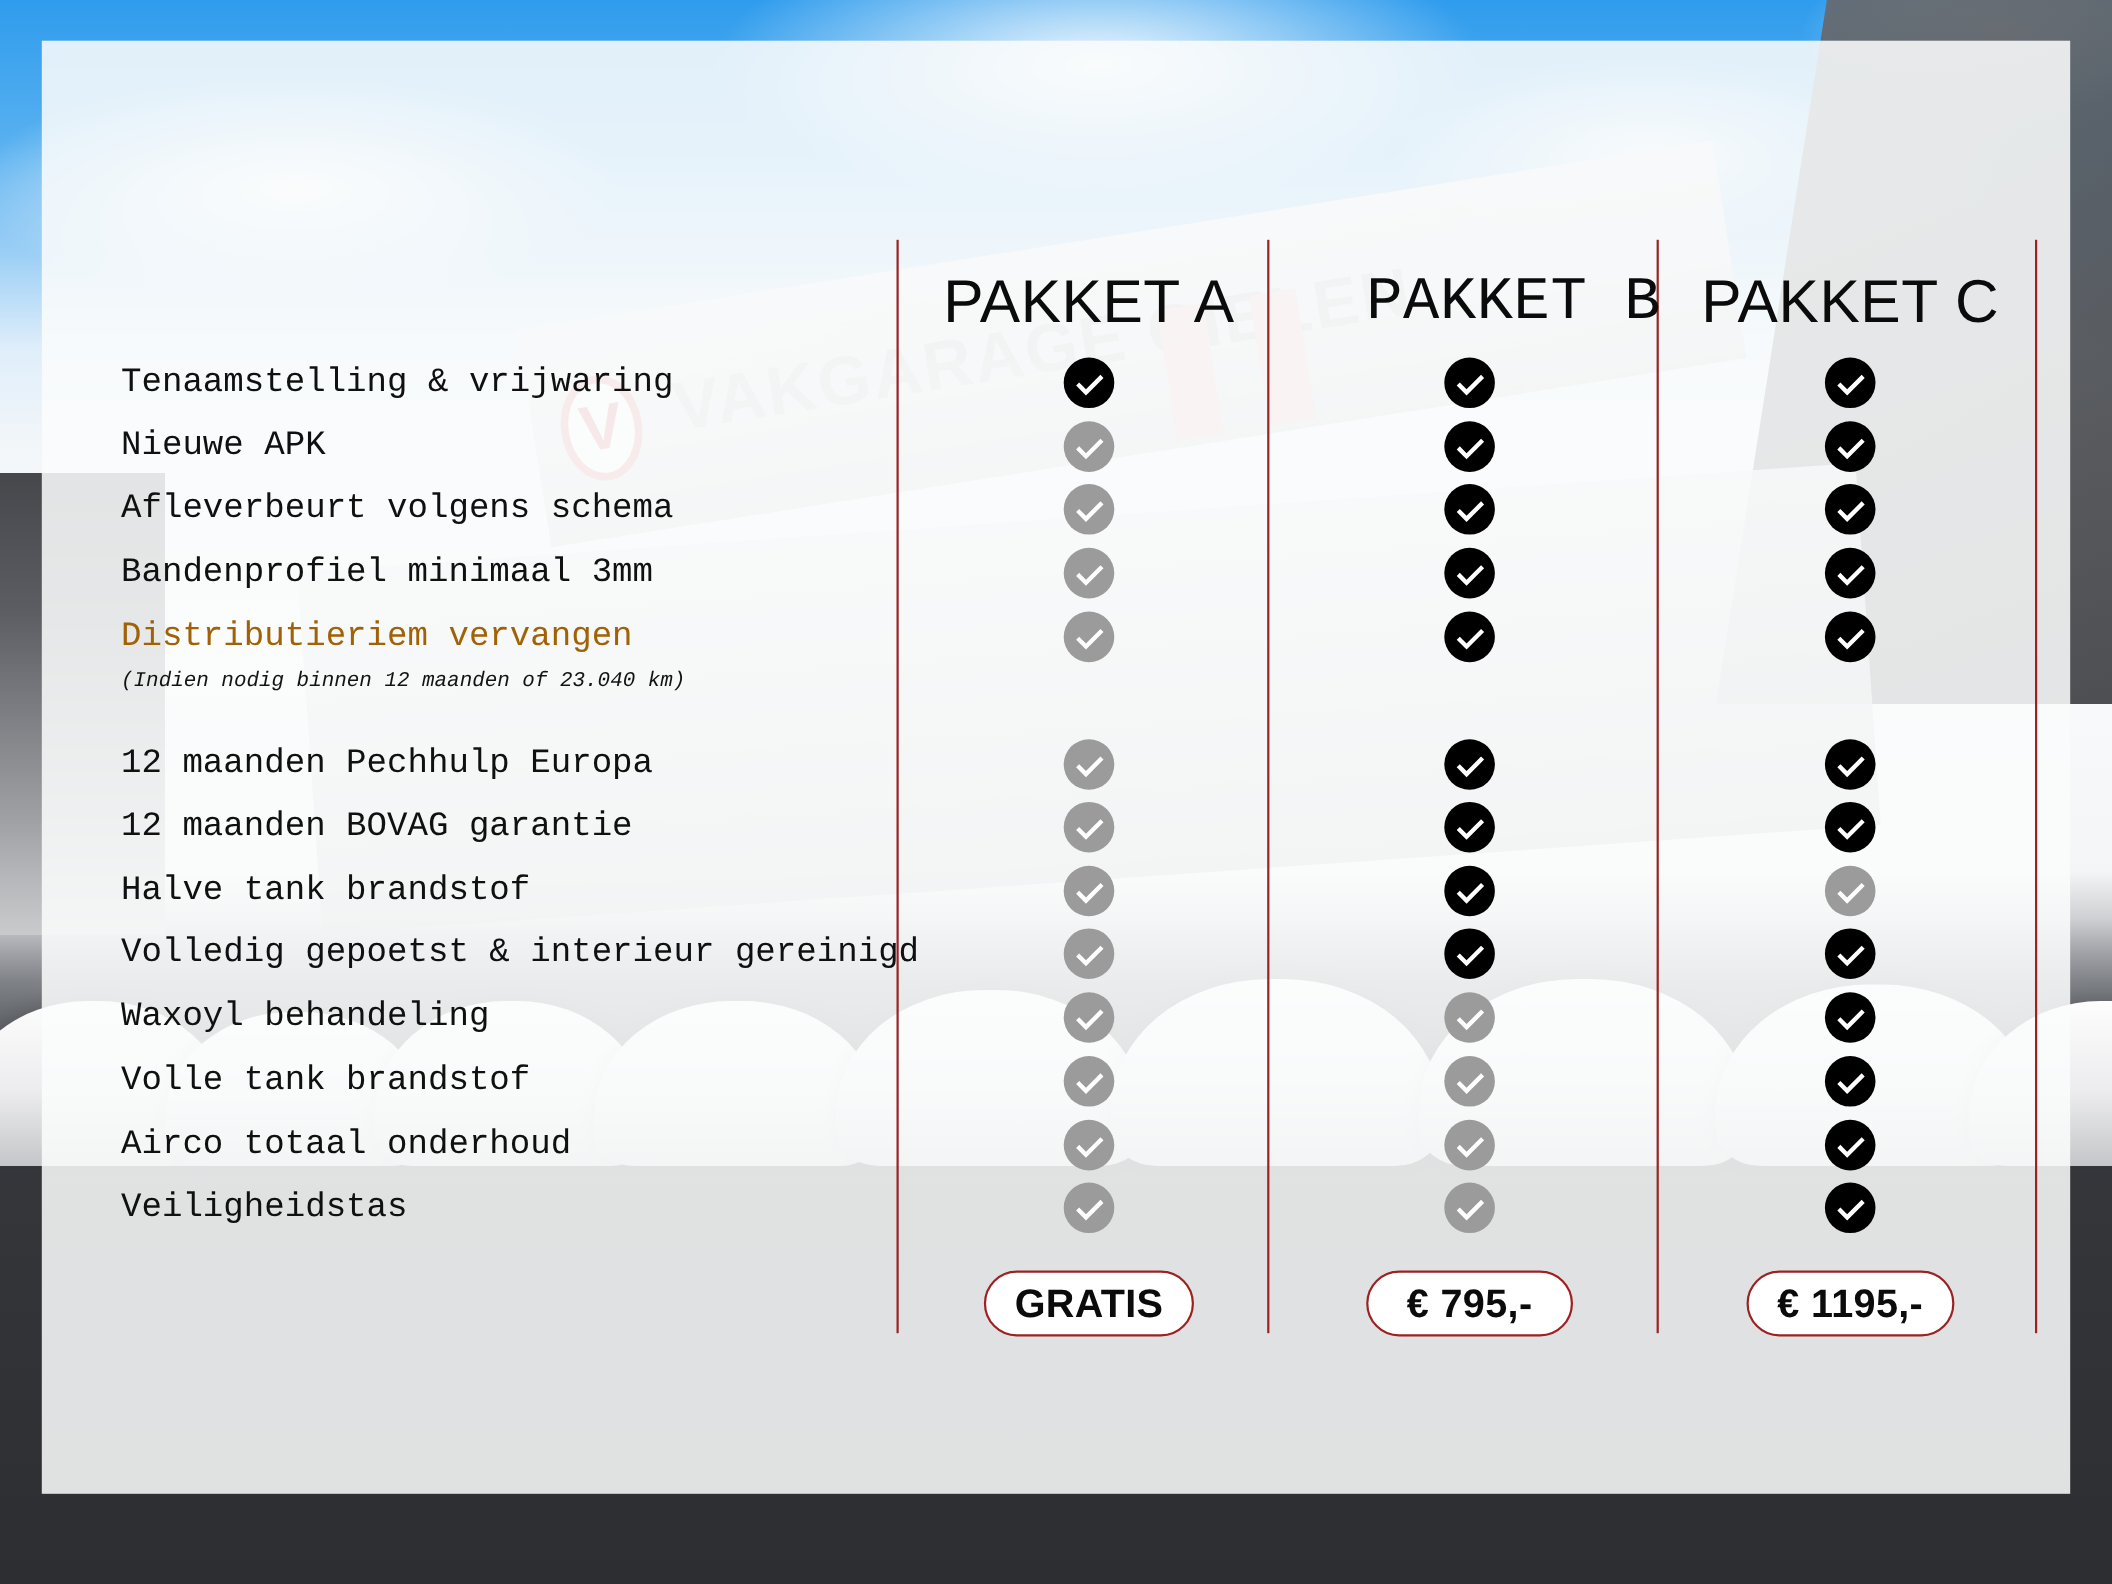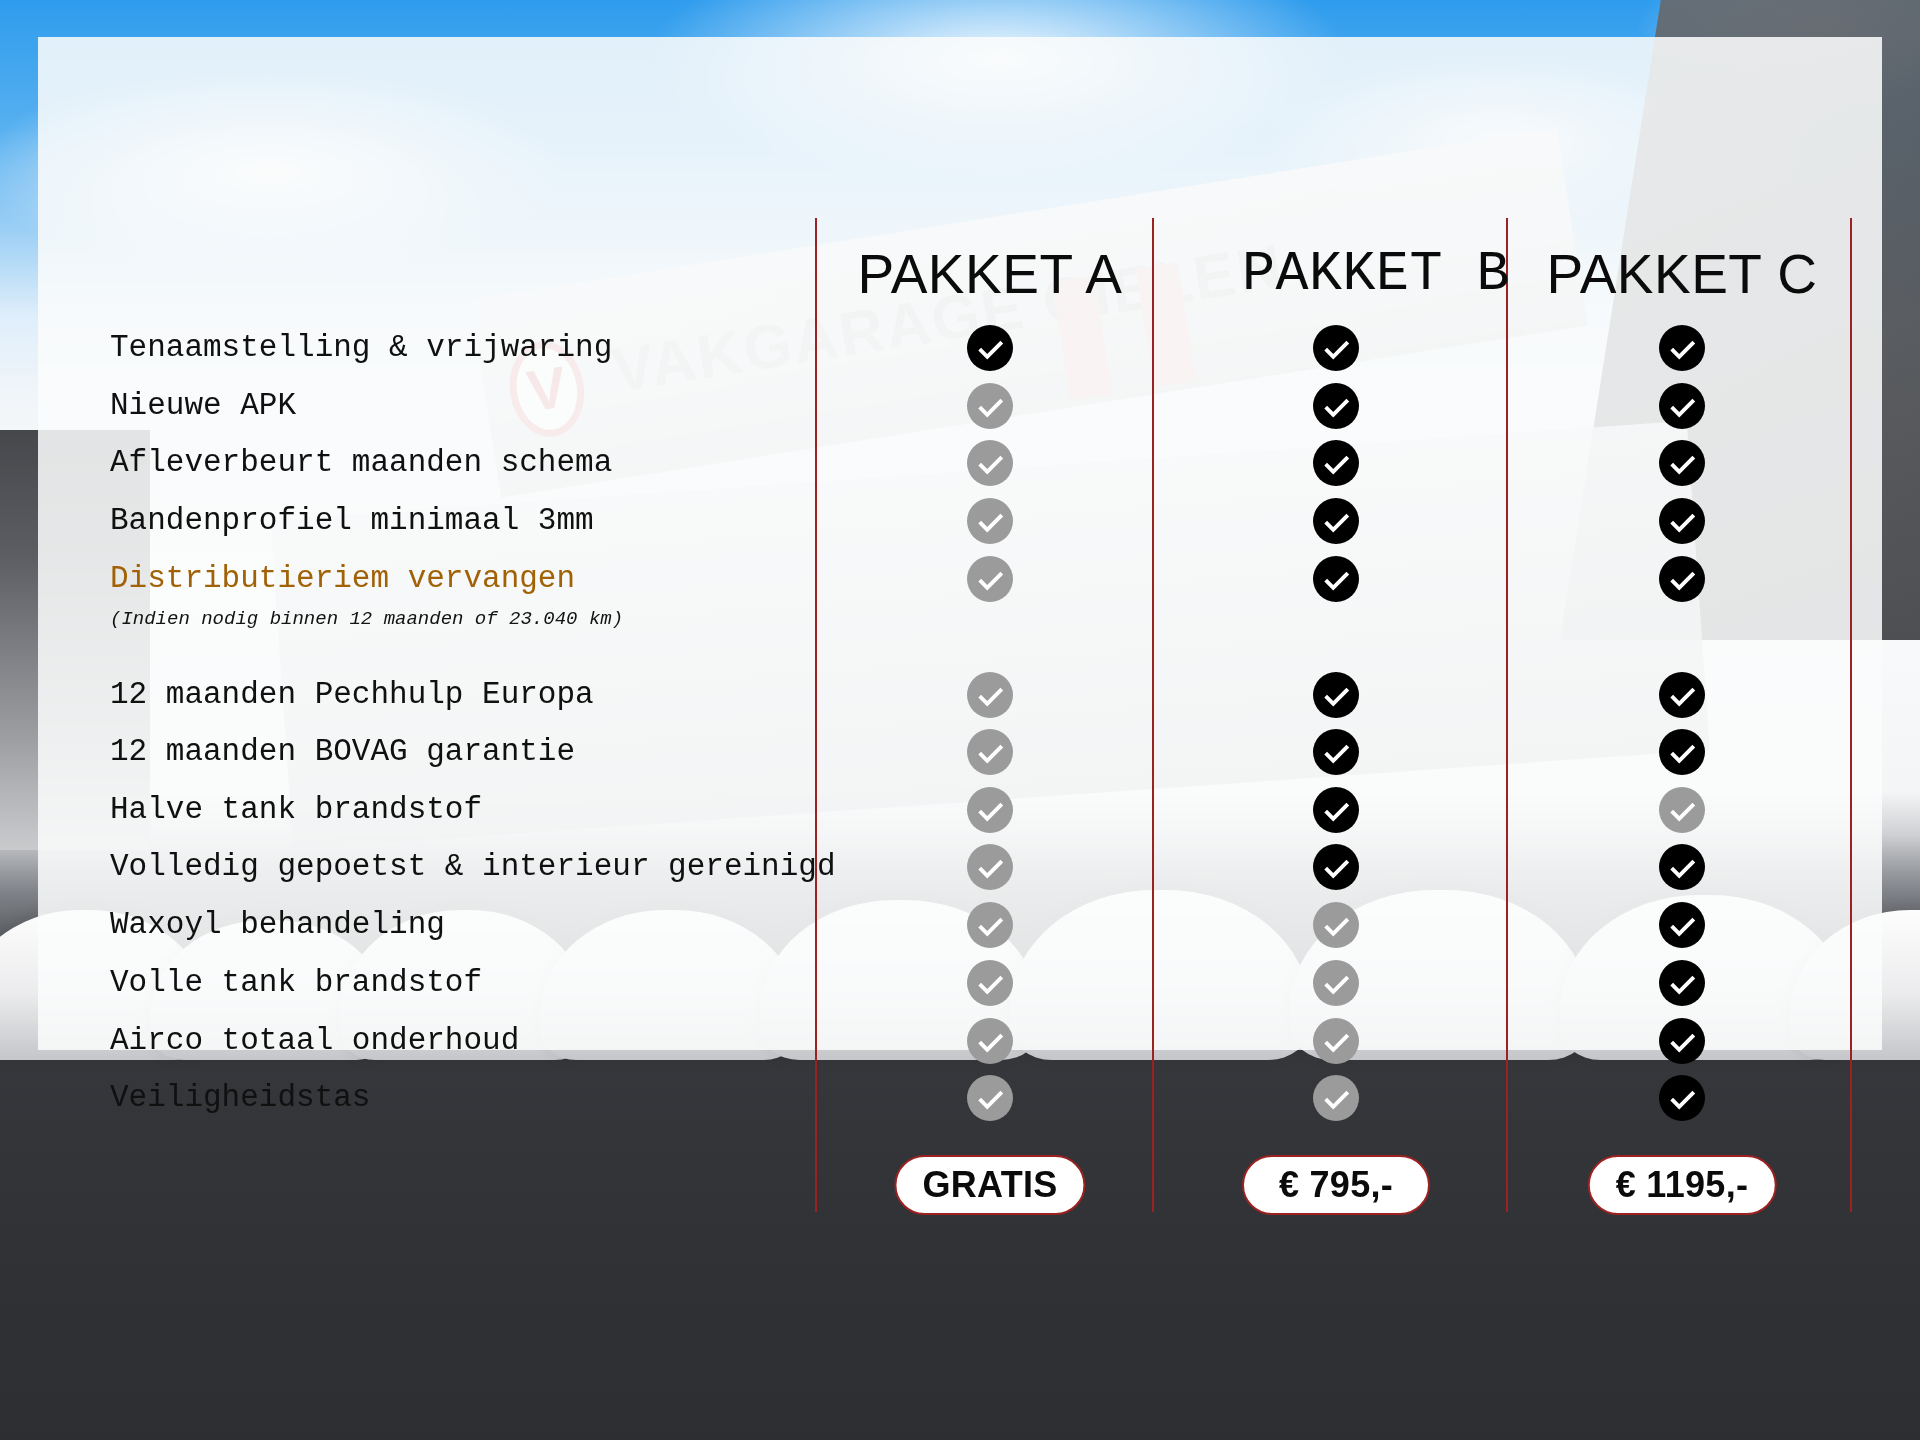--- a/index.html
+++ b/index.html
@@ -102,21 +102,21 @@
     border-radius: 48% 48% 14% 14% / 70% 70% 20% 20%;
     background: linear-gradient(to bottom, #fdfdfd 0%, #ececee 55%, #c4c6c9 100%);
     box-shadow: 0 -4px 16px rgba(0,0,0,.12);
   }
   #cars { position: absolute; left: 0; top: 760px; width: 100%; height: 300px; }
 
   
   #panel {
     position: absolute;
     left: 38px; top: 37px;
-    width: 1844px; height: 1013px;
+    width: 1844px; height: 1321px;
     background: rgba(250,251,251,0.87);
   }
 
   
   #features { position: absolute; left: 0; top: 0; width: 100%; height: 100%; font-family: Liberation Mono, monospace; }
 
   .feat-row {
     position: absolute;
     left: 72px;
     font-size: 31px;
@@ -223,21 +223,21 @@
 
   <div id="pkg-heads">
       <div class="pkg-head" style="left: 952px;">PAKKET A</div>
       <div class="pkg-head" style="left: 1338px; font-family: Liberation Mono, monospace;">PAKKET B</div>
       <div class="pkg-head" style="left: 1644px;">PAKKET C</div>
     </div>
 
   <div id="features">
       <div class="feat-row" style="top: 295px; color: rgb(16, 16, 16);">Tenaamstelling &amp; vrijwaring</div>
       <div class="feat-row" style="top: 353px; color: rgb(16, 16, 16);">Nieuwe APK</div>
-      <div class="feat-row" style="top: 410px; color: rgb(16, 16, 16);">Afleverbeurt maanden schema</div>
+      <div class="feat-row" style="top: 410px; color: rgb(16, 16, 16);">Afleverbeurt volgens schema</div>
       <div class="feat-row" style="top: 468px; color: rgb(16, 16, 16);">Bandenprofiel minimaal 3mm</div>
       <div class="feat-row" style="top: 526px; color: #a16207;">Distributieriem vervangen</div>
       <div class="feat-note" style="top: 571px;">(Indien nodig binnen 12 maanden of 23.040 km)</div>
       <div class="feat-row" style="top: 642px; color: rgb(16, 16, 16);">12 maanden Pechhulp Europa</div>
       <div class="feat-row" style="top: 699px; color: rgb(16, 16, 16);">12 maanden BOVAG garantie</div>
       <div class="feat-row" style="top: 757px; color: rgb(16, 16, 16);">Halve tank brandstof</div>
       <div class="feat-row" style="top: 814px; color: rgb(16, 16, 16);">Volledig gepoetst &amp; interieur gereinigd</div>
       <div class="feat-row" style="top: 872px; color: rgb(16, 16, 16);">Waxoyl behandeling</div>
       <div class="feat-row" style="top: 930px; color: rgb(16, 16, 16);">Volle tank brandstof</div>
       <div class="feat-row" style="top: 988px; color: rgb(16, 16, 16);">Airco totaal onderhoud</div>

